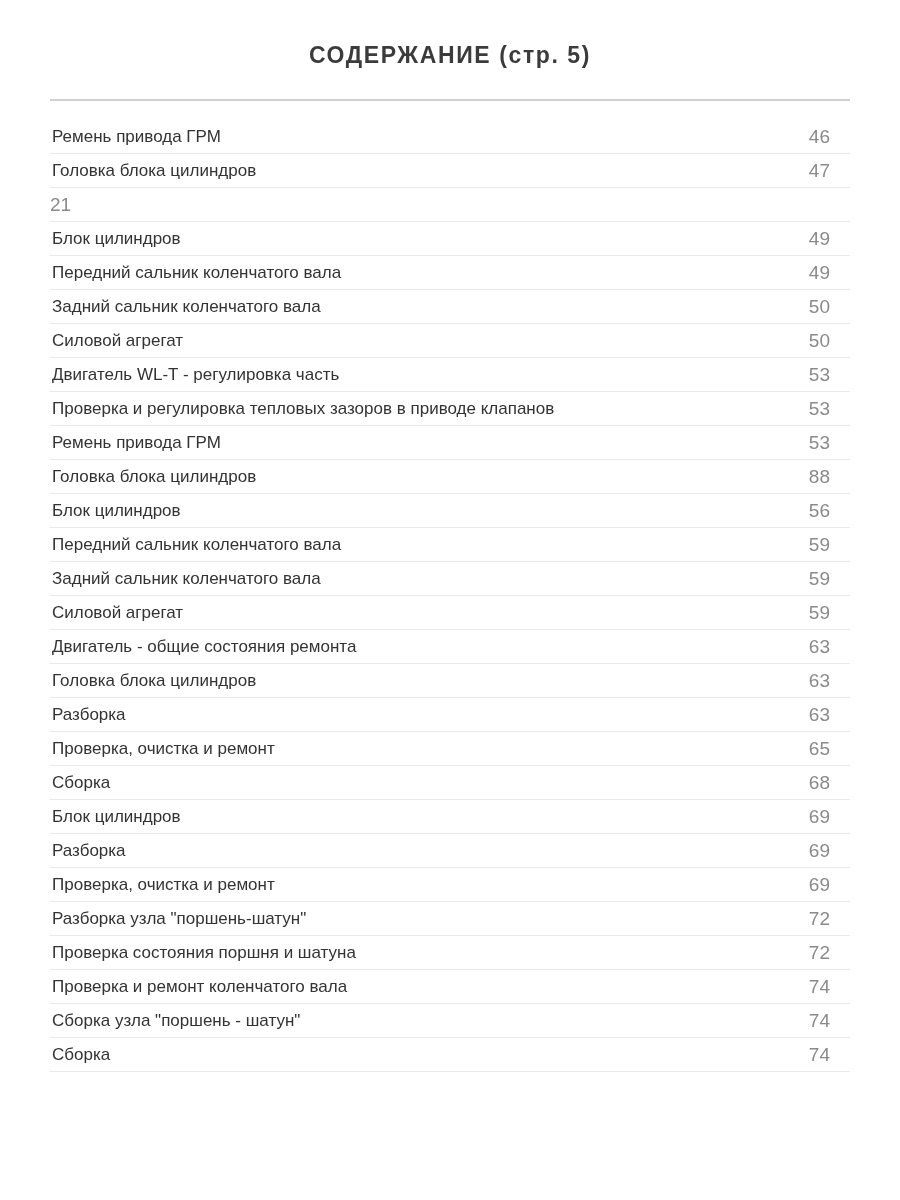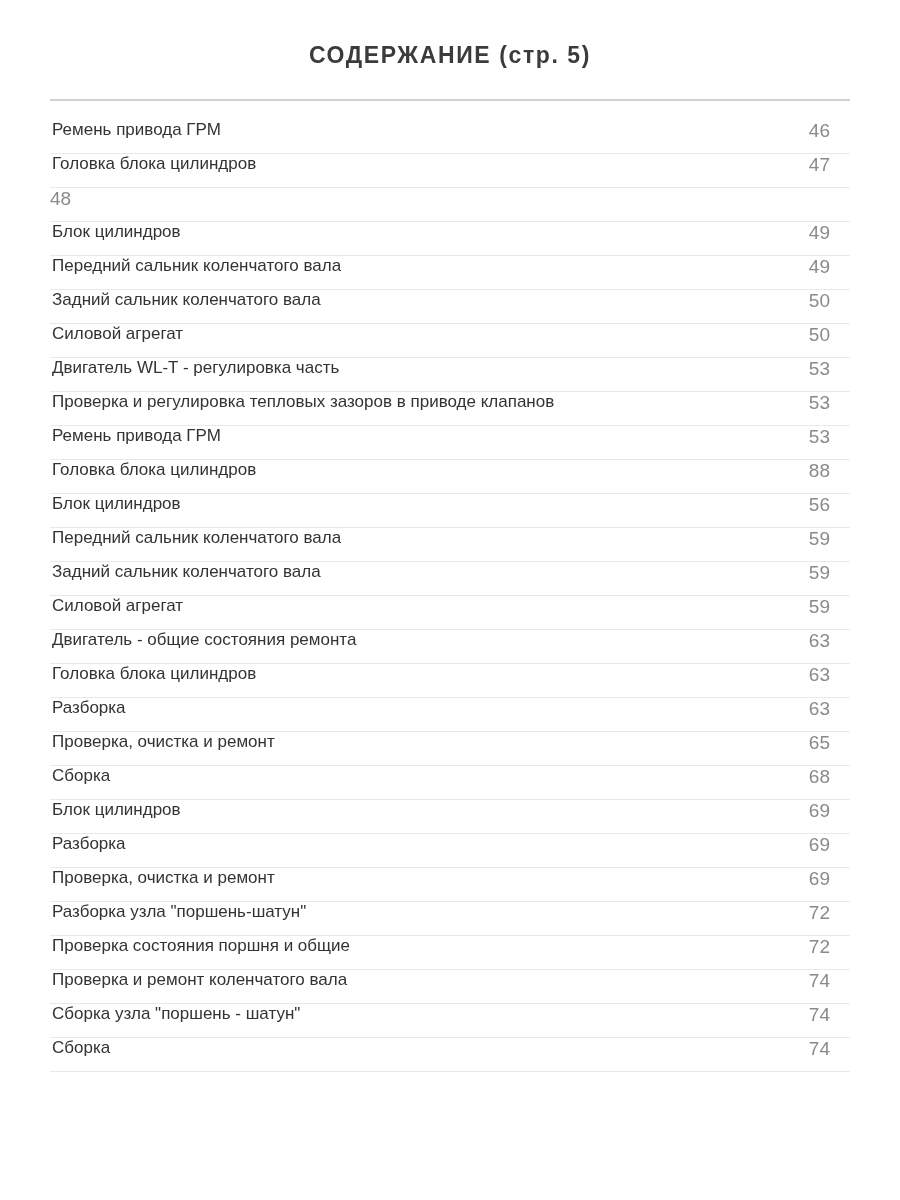--- a/index.html
+++ b/index.html
@@ -28,21 +28,21 @@
     height: 2px;
     background: #d0d0d0;
     margin: 30px 50px 0 50px;
   }
   .toc {
     margin: 19px 50px 0 50px;
   }
   .toc-row {
     height: 33px;
     display: flex;
-    align-items: flex-start;
+    align-items: center;
     justify-content: space-between;
     border-bottom: 1px solid #e9e9e9;
     cursor: pointer;
   }
   .toc-title {
     font-size: 17px;
     color: #333333;
     padding-left: 2px;
     white-space: nowrap;
   }
@@ -73,21 +73,21 @@
   <div class="toc" id="toc-list">
       <div class="toc-row">
         <span class="toc-title">Ремень привода ГРМ</span>
         <span class="toc-page">46</span>
       </div>
       <div class="toc-row">
         <span class="toc-title">Головка блока цилиндров</span>
         <span class="toc-page">47</span>
       </div>
       <div class="toc-row">
-        <span class="toc-page">48</span>
+        <span class="toc-page">21</span>
       </div>
       <div class="toc-row">
         <span class="toc-title">Блок цилиндров</span>
         <span class="toc-page">49</span>
       </div>
       <div class="toc-row">
         <span class="toc-title">Передний сальник коленчатого вала</span>
         <span class="toc-page">49</span>
       </div>
       <div class="toc-row">
@@ -160,21 +160,21 @@
       </div>
       <div class="toc-row">
         <span class="toc-title">Проверка, очистка и ремонт</span>
         <span class="toc-page">69</span>
       </div>
       <div class="toc-row">
         <span class="toc-title">Разборка узла "поршень-шатун"</span>
         <span class="toc-page">72</span>
       </div>
       <div class="toc-row">
-        <span class="toc-title">Проверка состояния поршня и общие</span>
+        <span class="toc-title">Проверка состояния поршня и шатуна</span>
         <span class="toc-page">72</span>
       </div>
       <div class="toc-row">
         <span class="toc-title">Проверка и ремонт коленчатого вала</span>
         <span class="toc-page">74</span>
       </div>
       <div class="toc-row">
         <span class="toc-title">Сборка узла "поршень - шатун"</span>
         <span class="toc-page">74</span>
       </div>

